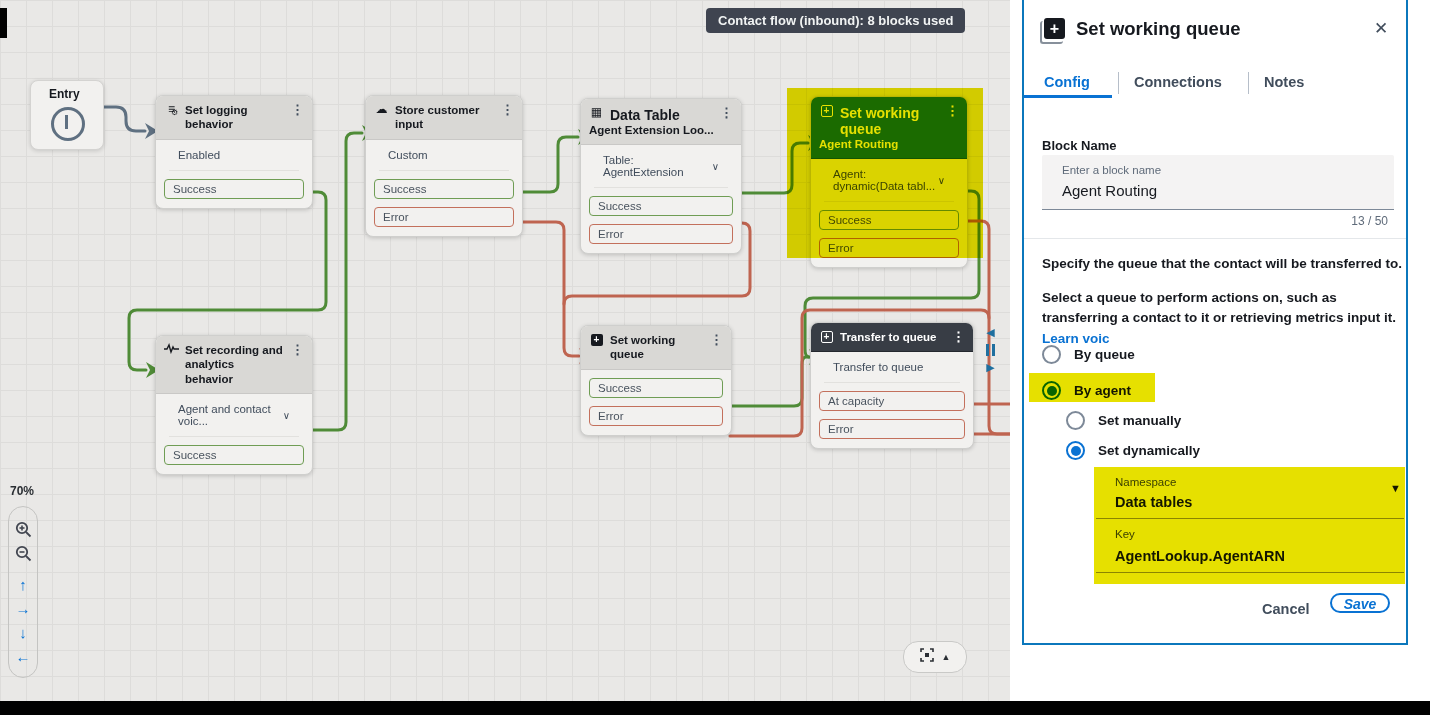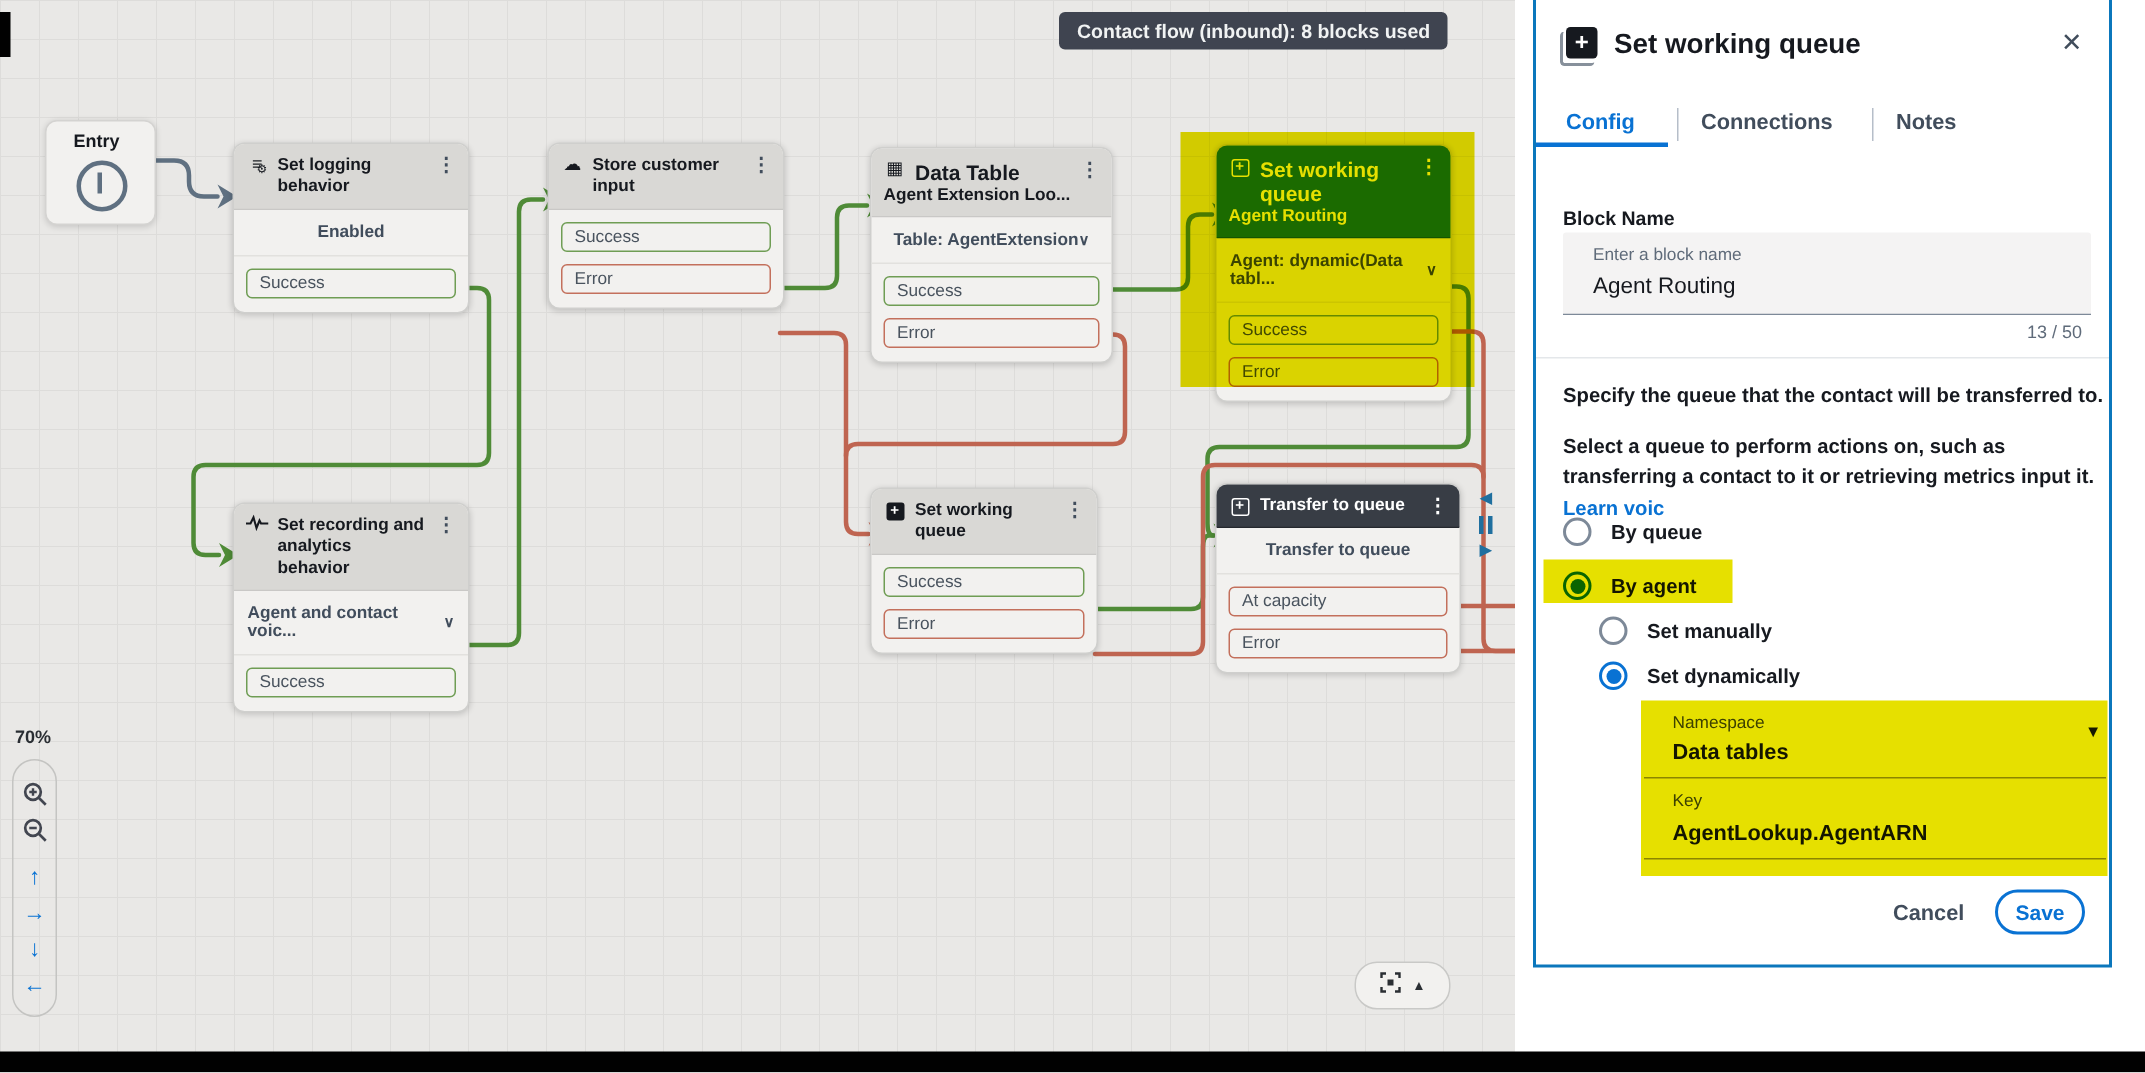--- a/index.html
+++ b/index.html
@@ -31,22 +31,22 @@
   .eyebrow{font-size:14px;font-weight:bold;flex:1;padding-top:1px;}
   .bh.green{background:#1e7a46;color:#fff;border-bottom-color:#166036;}
   .bh.dark{background:#383d45;color:#fff;border-bottom-color:#24282e;}
   .dots{font-weight:bold;color:#414d5c;font-size:13px;line-height:1;cursor:pointer;}
   .bh.green .dots,.bh.dark .dots{color:#fff;}
   .bicon{width:15px;text-align:center;line-height:1.1;font-size:12px;position:relative;}
   .gearlet{position:absolute;font-size:8px;left:7px;top:6px;}
   .sqplus{display:inline-block;width:12px;height:12px;background:#16191f;border-radius:2px;
     color:#fff;font-weight:bold;font-size:10px;line-height:12px;text-align:center;}
   .sqplus.inv{background:transparent;border:1.5px solid #fff;width:10px;height:10px;line-height:10px;}
-  .brow{margin:0 0;padding:9px 9px;color:#414d5c;border-bottom:1px solid #e2e1de;
-    display:flex;justify-content:center;align-items:center;font-weight:bold;}
+  .brow{margin:0 13px;padding:9px 9px;color:#414d5c;border-bottom:1px solid #e2e1de;
+    display:flex;justify-content:flex-start;align-items:center;}
   .chev{color:#414d5c;font-size:10px;}
   .out{margin:8px 8px 0;border:1px solid;border-radius:4px;padding:3px 8px;color:#49535e;
     background:#f2f1ef;cursor:pointer;}
   .out.success{border-color:#6f9d54}
   .out.error{border-color:#c3705c}
   
   .hl{position:absolute;background:#e6e000;mix-blend-mode:multiply;pointer-events:none;z-index:5;}
   
   .badge{position:absolute;left:706px;top:8px;background:#3f4450;color:#f1f3f3;border-radius:4px;
     padding:5px 12px;font-size:13px;font-weight:bold;z-index:6;}
@@ -93,23 +93,23 @@
   .radio{position:absolute;width:15px;height:15px;border:2px solid #7d8998;border-radius:50%;
     background:#fff;cursor:pointer;}
   .radio.sel{border-color:#0972d3;}
   .radio.sel::after{content:"";position:absolute;inset:2.5px;border-radius:50%;background:#0972d3;}
   .rlabel{position:absolute;font-size:13.5px;font-weight:bold;cursor:pointer;}
   .fieldlbl{position:absolute;font-size:11.5px;color:#434a52;}
   .fieldval{position:absolute;font-size:14.5px;font-weight:bold;color:#16191f;}
   .fielddiv{position:absolute;left:72px;width:308px;height:1px;background:#9a9894;}
   .ddarrow{position:absolute;left:366px;top:482px;font-size:11px;color:#16191f;cursor:pointer;}
   .cancel{position:absolute;left:238px;top:601px;font-size:14.5px;font-weight:bold;color:#414d5c;cursor:pointer;}
-  .savebtn{position:absolute;left:306px;top:593px;width:60px;height:30px;border:2px solid #0972d3;
+  .savebtn{position:absolute;left:306px;top:593px;width:60px;height:20px;border:2px solid #0972d3;
     border-radius:16px;background:#fff;color:#0972d3;font-weight:bold;font-size:14px;
-    font-family:"Liberation Sans",sans-serif;cursor:pointer;}
+    font-family:"Liberation Sans",sans-serif;cursor:pointer;font-style:italic;}
   .blackbar{position:absolute;left:0;top:701px;width:1430px;height:14px;background:#010101;z-index:9;}
   .blacksliver{position:absolute;left:0;top:8px;width:7px;height:30px;background:#010101;z-index:9;}
 </style>
 </head>
 <body>
 
 <div class="stage">
 
   <div class="canvas">
 
@@ -156,20 +156,23 @@
     </div>
 
     <div class="block" style="left:365px;top:95px;width:156px;">
       <div class="bh">
           <div class="bh-row">
         <span class="bicon">☁</span>
         <span class="btitle">Store customer input</span>
         <span class="dots">⋮</span>
       </div>
         </div>
+      <div class="brow">
+          <span>Custom</span>
+        </div>
       <div class="out success">Success</div>
       <div class="out error">Error</div>
     </div>
 
     <div class="block" style="left:580px;top:98px;width:160px;">
       <div class="bh">
         <div class="bh-row">
           <span class="bicon">▦</span>
           <span class="eyebrow">Data Table</span>
           <span class="dots">⋮</span>

